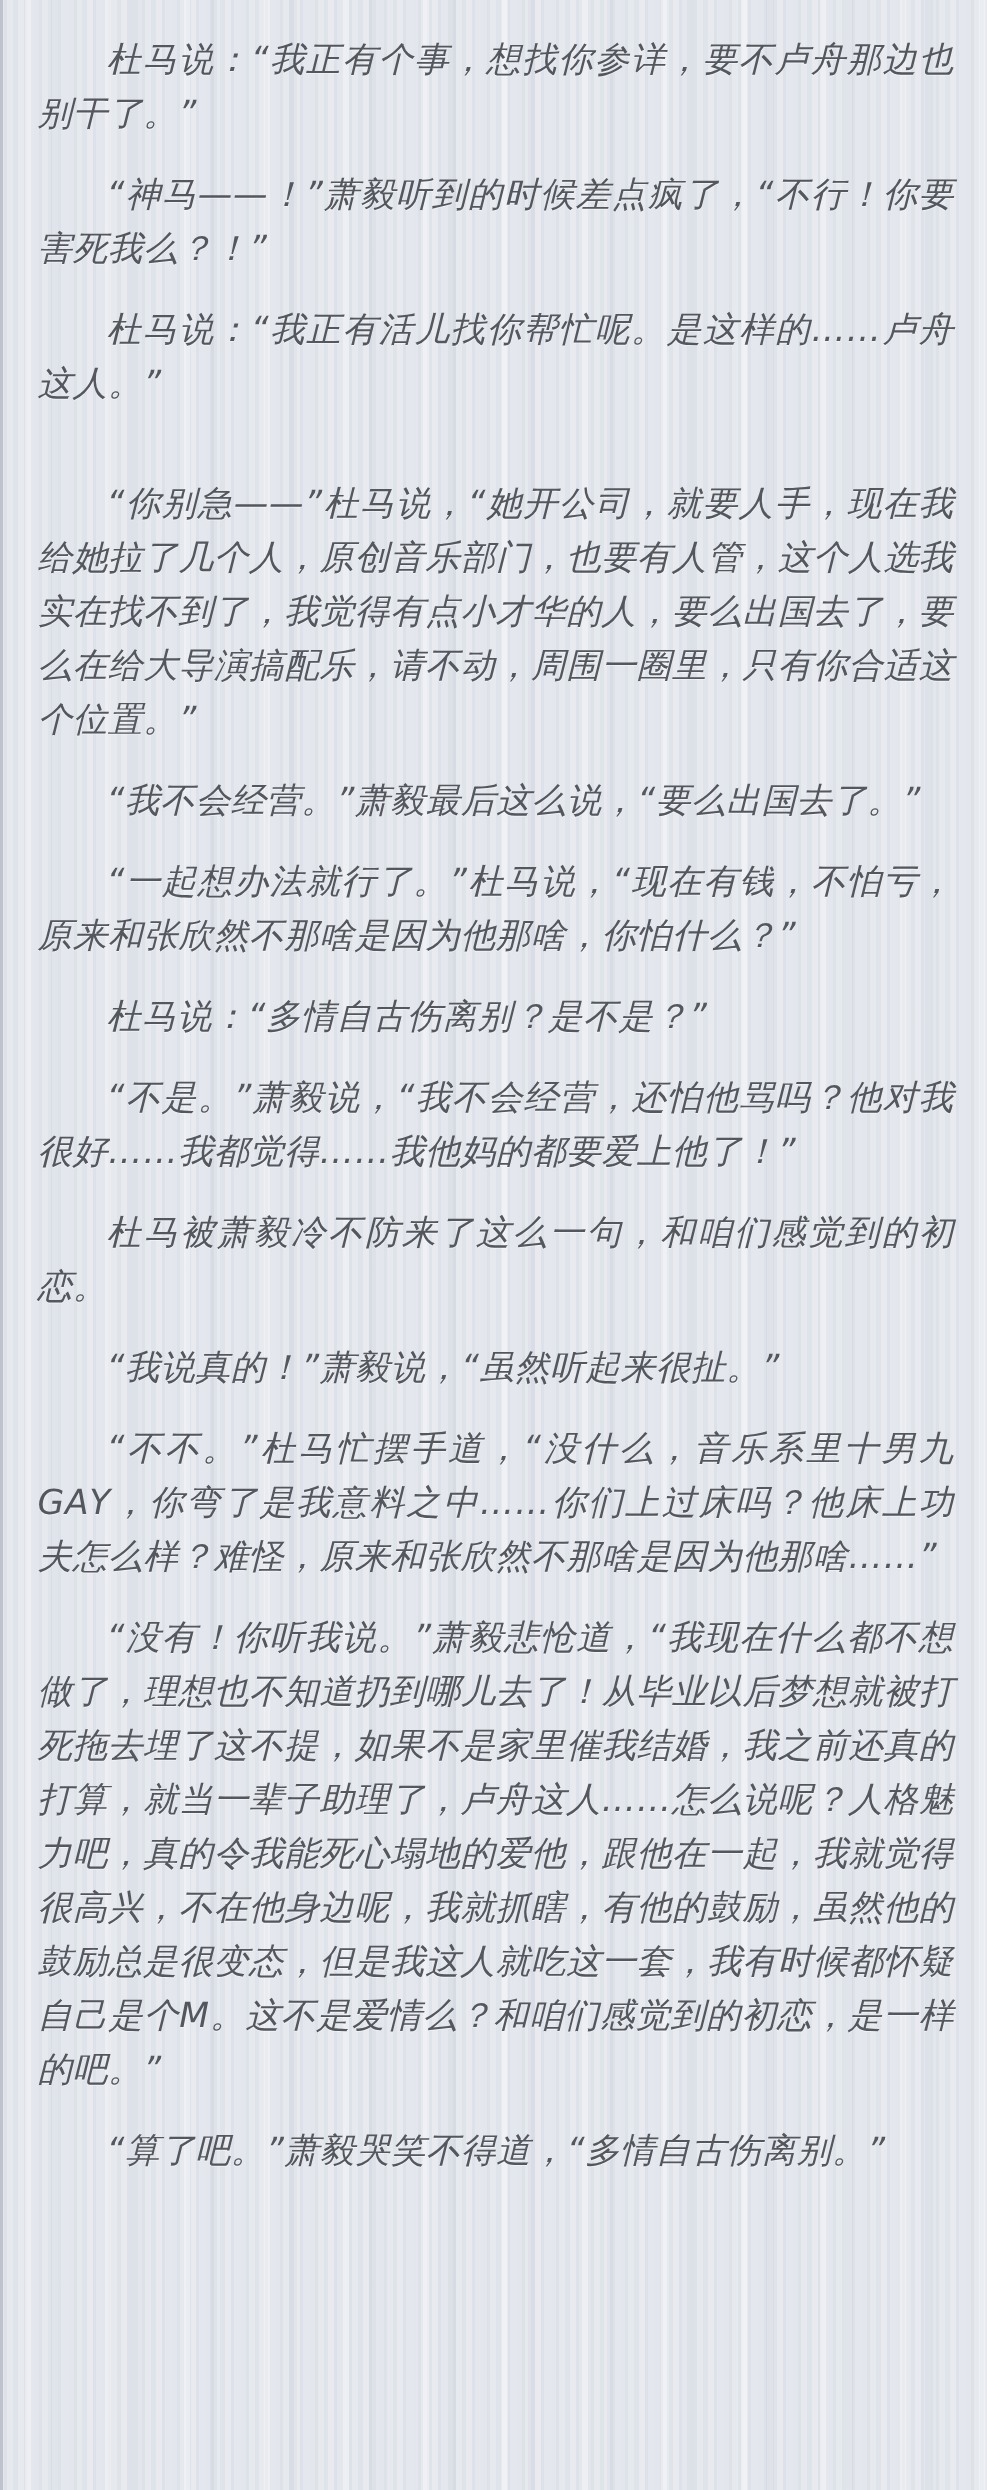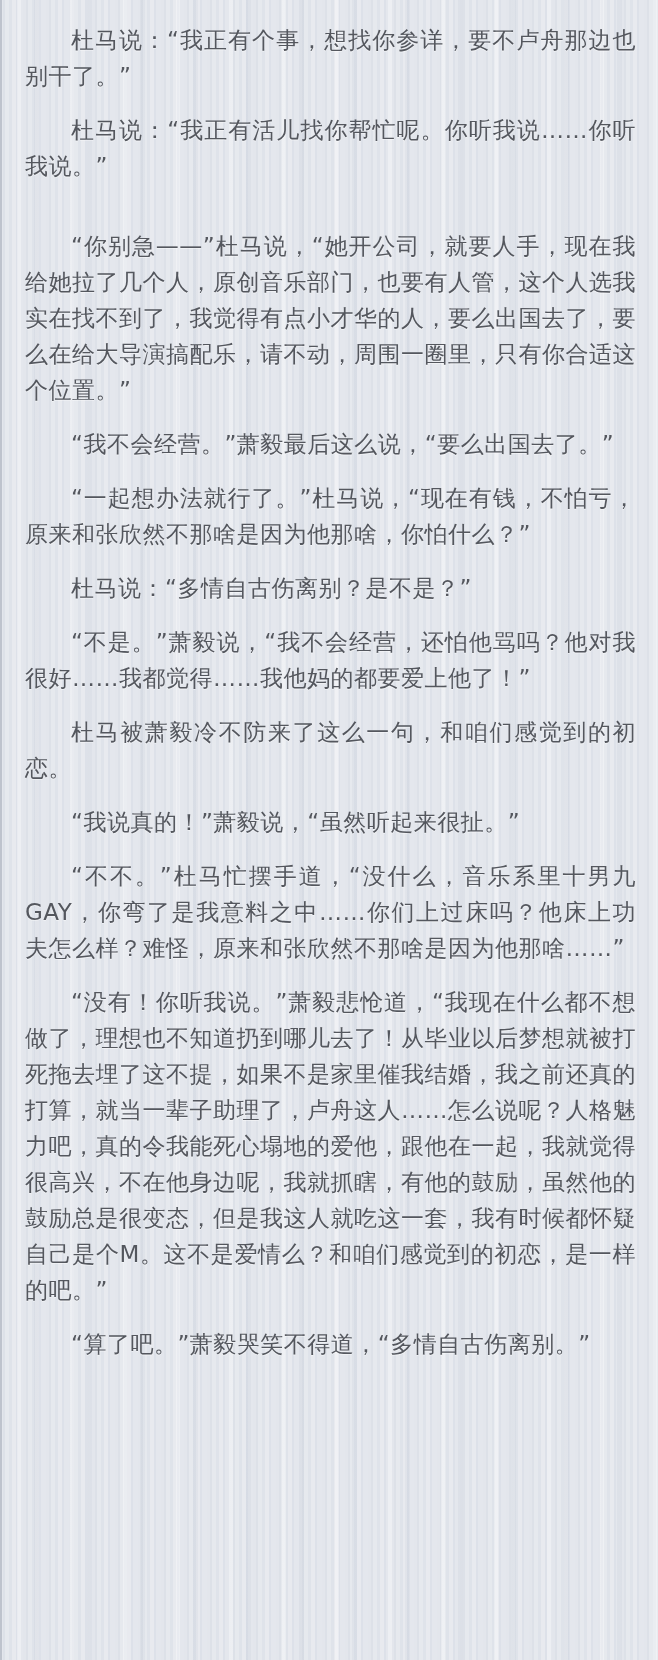--- a/index.html
+++ b/index.html
@@ -27,20 +27,21 @@
         rgba(130,145,170,0.07) 34px, rgba(130,145,170,0.07) 39px,
         rgba(0,0,0,0.00) 39px,       rgba(0,0,0,0.00) 53px),
       repeating-linear-gradient(90deg,
         #e3e6ec 0px,  #e3e6ec 3px,
         #dde1e8 3px,  #dde1e8 5px,
         #e6e9ee 5px,  #e6e9ee 9px,
         #dfe3ea 9px,  #dfe3ea 12px,
         #e8eaef 12px, #e8eaef 16px,
         #dde1e9 16px, #dde1e9 18px,
         #e4e7ed 18px, #e4e7ed 23px);
+    font-style: italic;
   }
   
   .reader-page::before {
     content: "";
     position: absolute;
     left: 0; top: 0; bottom: 0;
     width: 2px;
     background: rgba(120,130,150,0.35);
     pointer-events: none;
   }
@@ -61,21 +62,22 @@
   .scene-gap {
     height: 26px;
   }
 </style>
 </head>
 <body>
 
 <div class="reader-page">
   <div class="chapter-text" id="chapter-text">
       <p>杜马说：“我正有个事，想找你参详，要不卢舟那边也别干了。”</p>
-      <p>杜马说：“我正有活儿找你帮忙呢。你听我说……你听我说。”</p>
+      <p>“神马——！”萧毅听到的时候差点疯了，“不行！你要害死我么？！”</p>
+      <p>杜马说：“我正有活儿找你帮忙呢。是这样的……卢舟这人。”</p>
       <div class="scene-gap"></div>
       <p>“你别急——”杜马说，“她开公司，就要人手，现在我给她拉了几个人，原创音乐部门，也要有人管，这个人选我实在找不到了，我觉得有点小才华的人，要么出国去了，要么在给大导演搞配乐，请不动，周围一圈里，只有你合适这个位置。”</p>
       <p>“我不会经营。”萧毅最后这么说，“要么出国去了。”</p>
       <p>“一起想办法就行了。”杜马说，“现在有钱，不怕亏，原来和张欣然不那啥是因为他那啥，你怕什么？”</p>
       <p>杜马说：“多情自古伤离别？是不是？”</p>
       <p>“不是。”萧毅说，“我不会经营，还怕他骂吗？他对我很好……我都觉得……我他妈的都要爱上他了！”</p>
       <p>杜马被萧毅冷不防来了这么一句，和咱们感觉到的初恋。</p>
       <p>“我说真的！”萧毅说，“虽然听起来很扯。”</p>
       <p>“不不。”杜马忙摆手道，“没什么，音乐系里十男九GAY，你弯了是我意料之中……你们上过床吗？他床上功夫怎么样？难怪，原来和张欣然不那啥是因为他那啥……”</p>
       <p>“没有！你听我说。”萧毅悲怆道，“我现在什么都不想做了，理想也不知道扔到哪儿去了！从毕业以后梦想就被打死拖去埋了这不提，如果不是家里催我结婚，我之前还真的打算，就当一辈子助理了，卢舟这人……怎么说呢？人格魅力吧，真的令我能死心塌地的爱他，跟他在一起，我就觉得很高兴，不在他身边呢，我就抓瞎，有他的鼓励，虽然他的鼓励总是很变态，但是我这人就吃这一套，我有时候都怀疑自己是个M。这不是爱情么？和咱们感觉到的初恋，是一样的吧。”</p>

